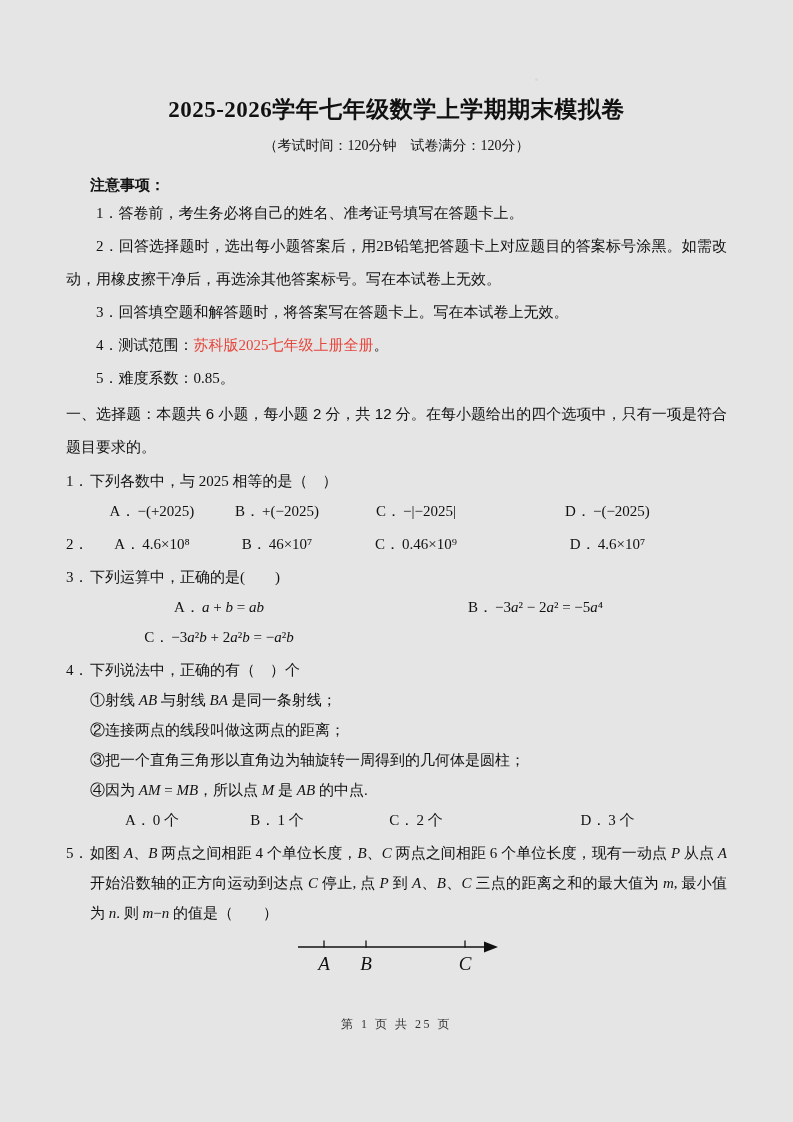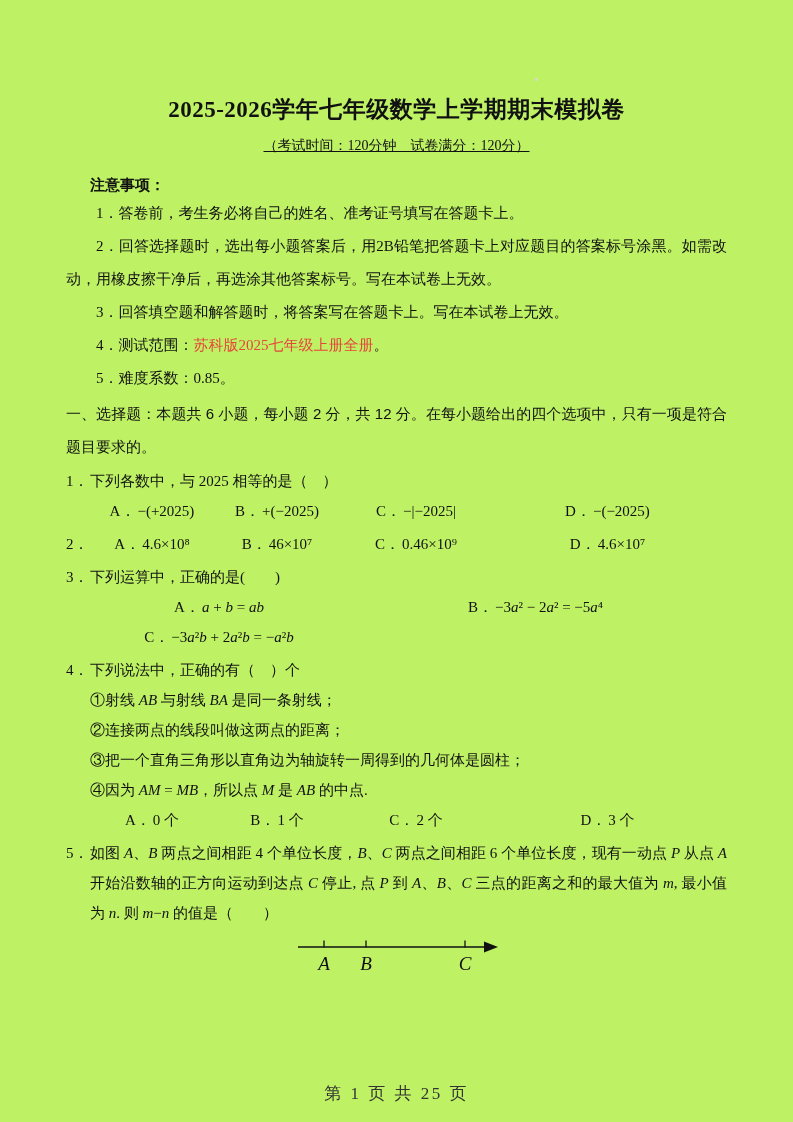--- a/index.html
+++ b/index.html
@@ -2,21 +2,21 @@
 <html><head>
 <meta charset="utf-8">
 <style>
   * { margin: 0; padding: 0; box-sizing: border-box; }
   html, body { background: #ffffff; }
   .page {
     position: relative;
     width: 793px;
     height: 1122px;
     margin: 0 auto;
-    background: #bef264;
+    background: #e5e5e5;
     color: #111111;
     font-family: "Liberation Serif", "DejaVu Serif", serif;
     font-size: 15px;
     overflow: hidden;
   }
   .content { padding: 0 66px; }
 
   .title {
     padding-top: 94px;
     text-align: center;
@@ -24,21 +24,20 @@
     font-weight: 700;
     line-height: 32px;
     letter-spacing: 0.5px;
   }
   .subtitle {
     margin-top: 9px;
     text-align: center;
     font-size: 14px;
     line-height: 22px;
     font-weight: 500;
-    text-decoration: underline;
   }
 
   .notice-heading {
     margin: 16px 0 0 24px;
     font-family: "Liberation Sans", "DejaVu Sans", sans-serif;
     font-weight: 700;
     font-size: 15px;
     line-height: 24px;
   }
   .notice p {
@@ -69,25 +68,25 @@
   .opt-row.two-col { grid-template-columns: 250px 1fr; }
   .opt { white-space: nowrap; text-align: center; }
   .opt .lbl { margin-right: 2px; }
   i { font-style: italic; }
 
   .figure { margin-top: 6px; margin-left: 232px; height: 46px; }
   .figure svg { display: block; }
 
   .footer {
     position: absolute;
-    top: 1082px;
+    top: 1016px;
     left: 0;
     width: 100%;
     text-align: center;
-    font-size: 17px;
+    font-size: 12px;
     letter-spacing: 2.5px;
     color: #333333;
   }
   .stray-mark {
     position: absolute;
     left: 535px;
     top: 78px;
     width: 3px;
     height: 3px;
     background: #d9d9d9;

